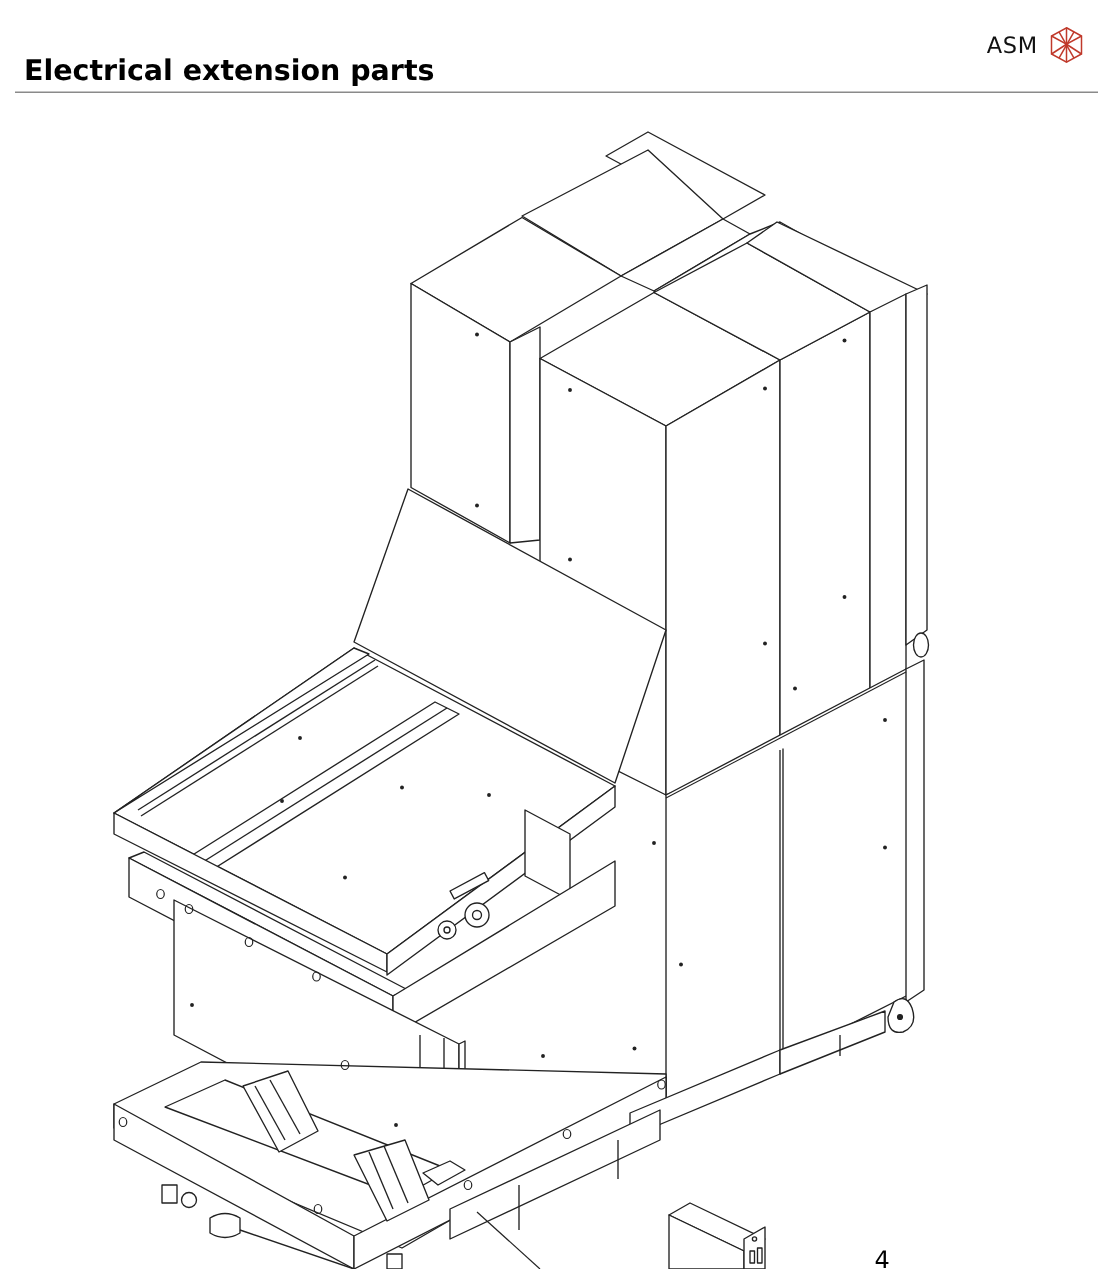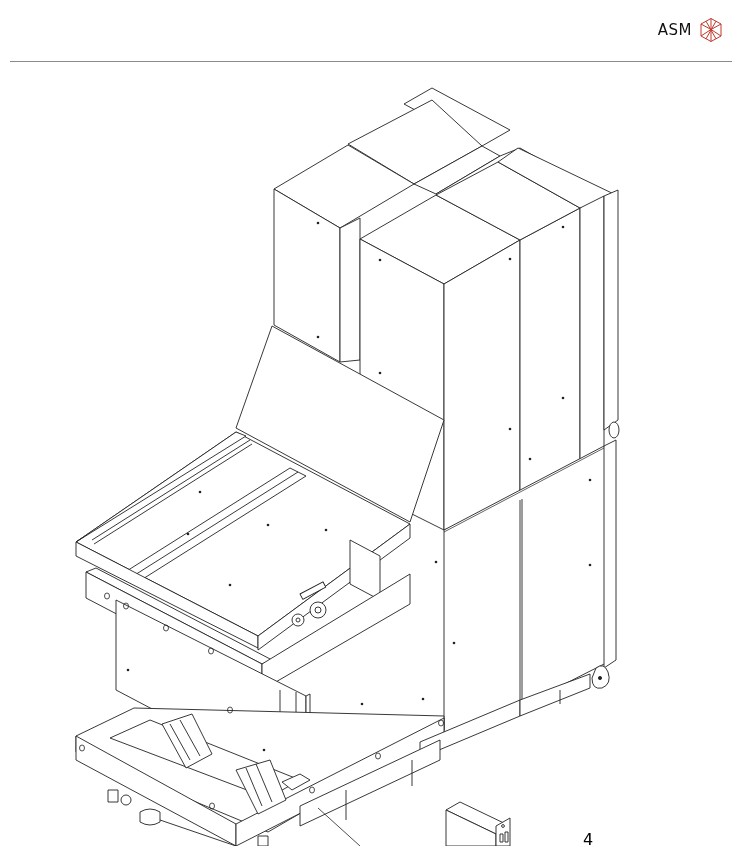--- a/index.html
+++ b/index.html
@@ -94,20 +94,21 @@
         <polyline points="3,7 13,12.5 23,7"></polyline>
         <line x1="13" y1="12.5" x2="13" y2="24.5"></line>
         <line x1="13" y1="1.5" x2="13" y2="12.5"></line>
         <line x1="3" y1="19" x2="13" y2="12.5"></line>
         <line x1="23" y1="19" x2="13" y2="12.5"></line>
         <line x1="8" y1="4.2" x2="18" y2="21.8"></line>
         <line x1="18" y1="4.2" x2="8" y2="21.8"></line>
       </g>
     </svg>
   </div>
+  <h1 class="page-title">Electrical extension parts</h1>
   <hr class="title-rule">
 </header>
 
 <div class="drawing">
   <svg width="746" height="780" viewBox="0 66 746 780">
     <g fill="#ffffff" stroke="#222" stroke-width="0.9" stroke-linejoin="round">
 
       <polygon points="432,88 510,130 482,146 404,104"></polygon>
       <polygon points="348,144 432,100 482,146 414,184"></polygon>
 

